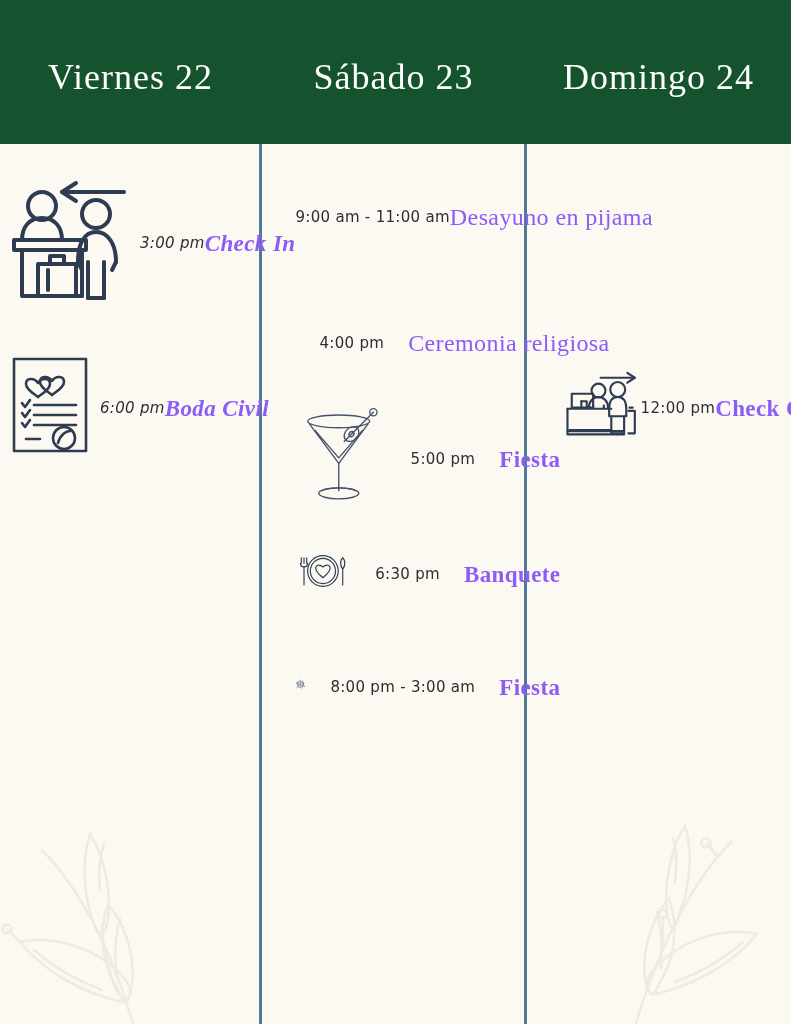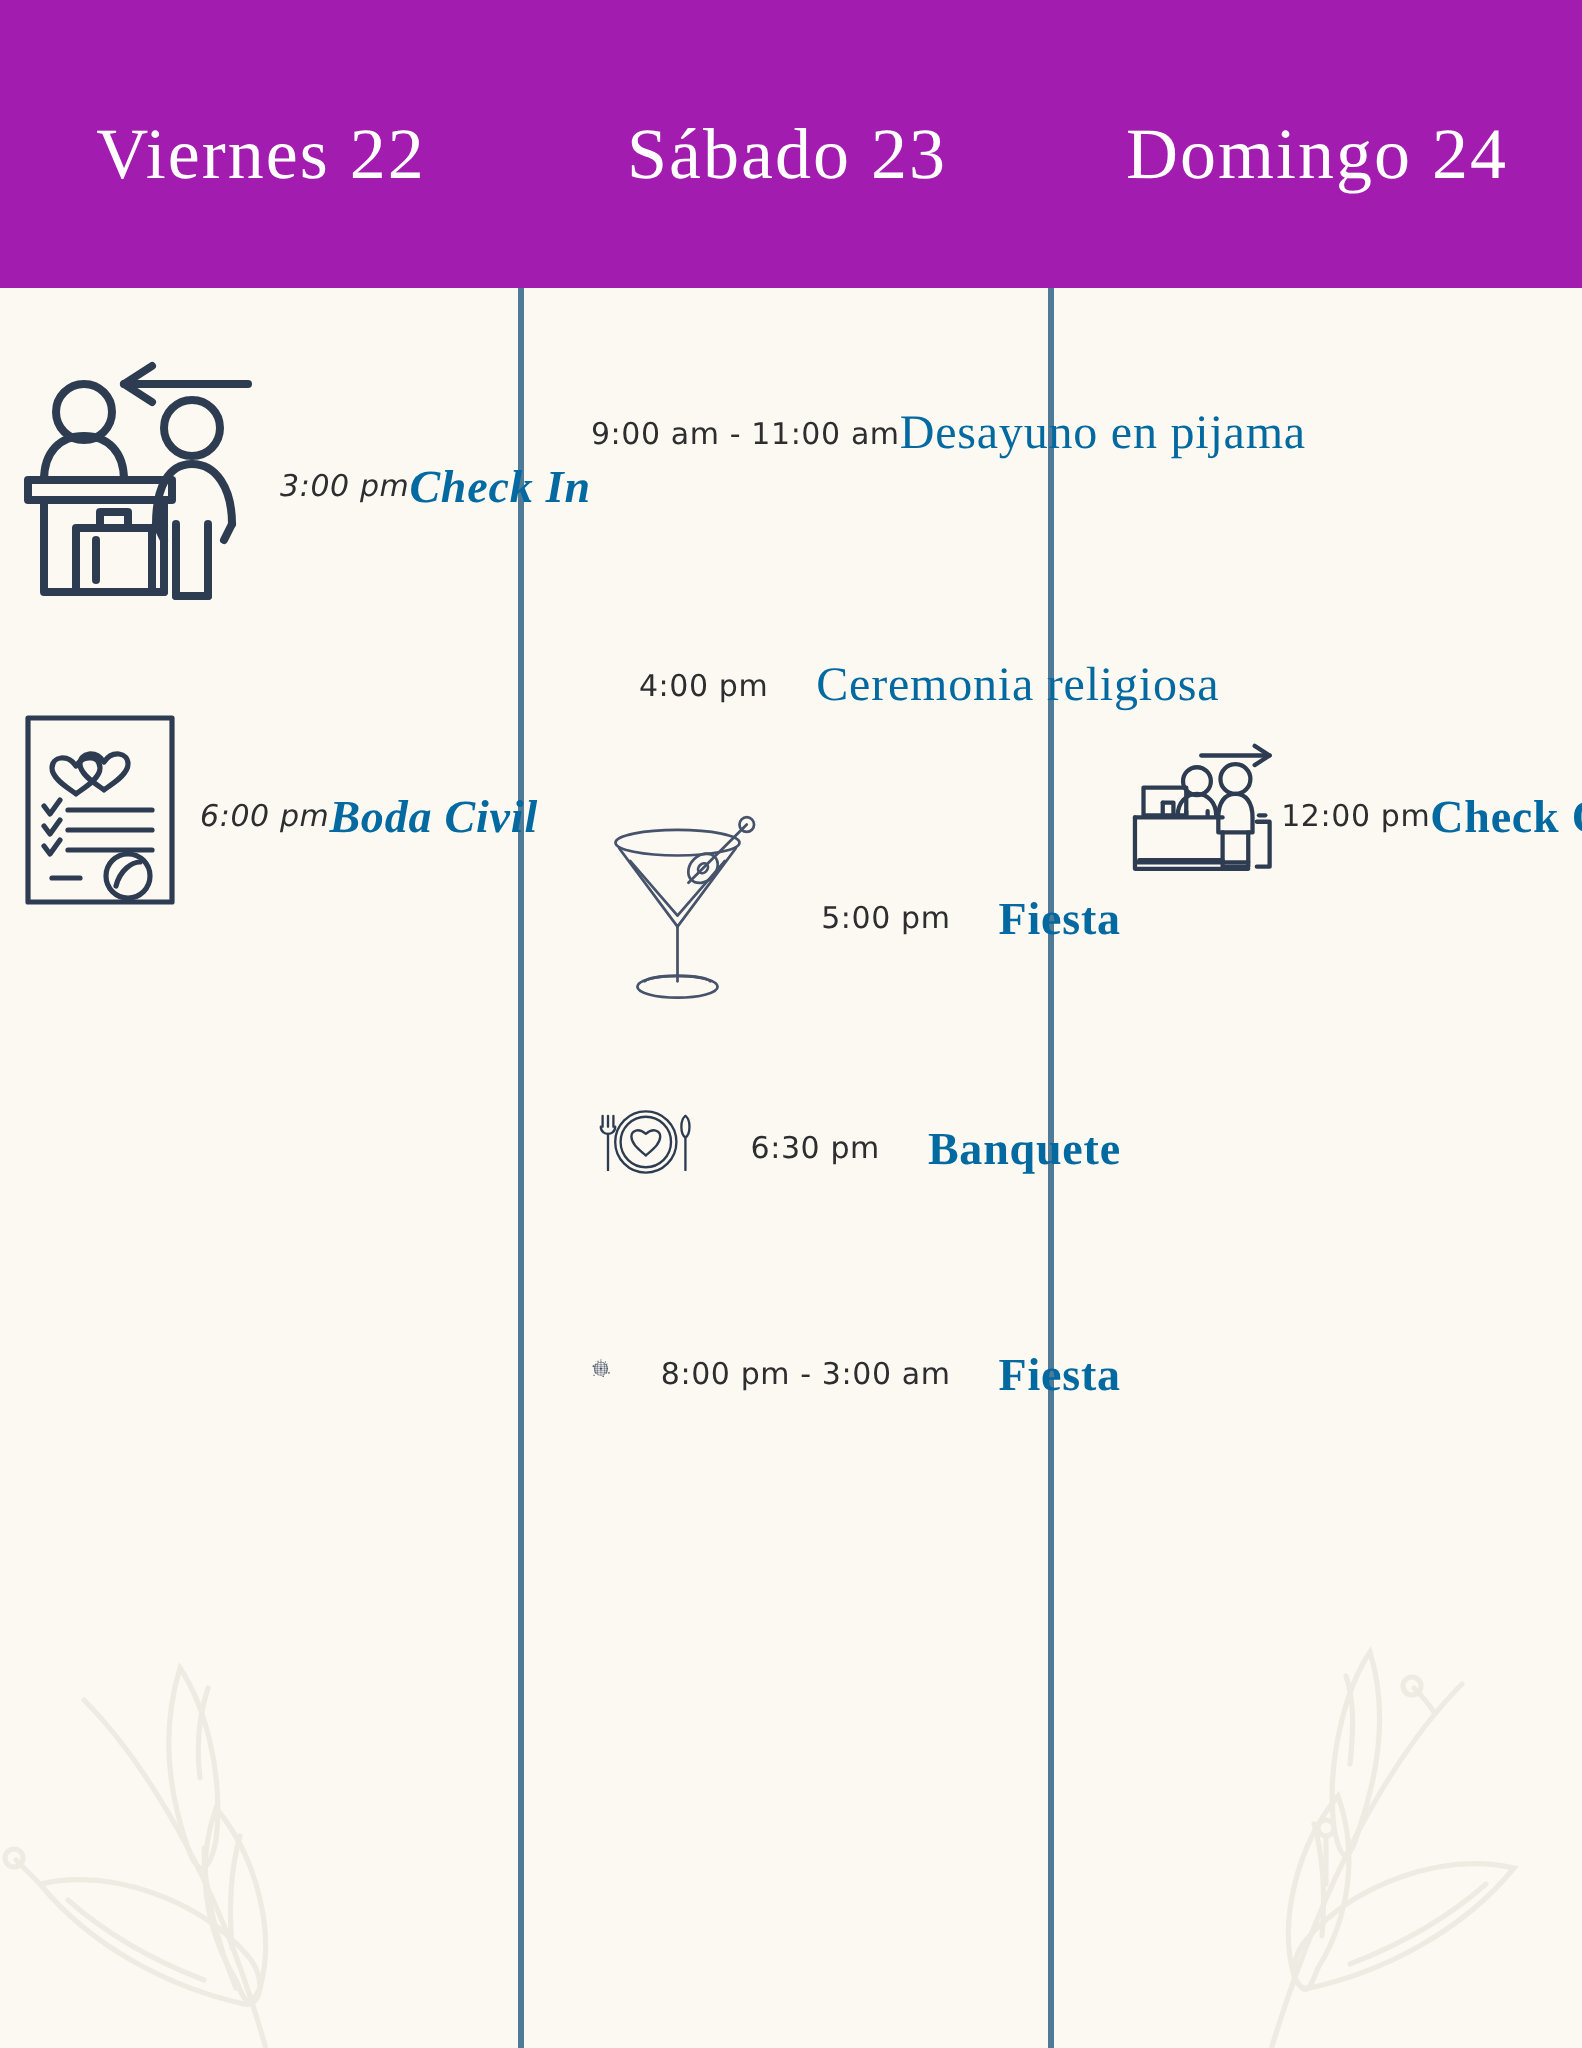--- a/index.html
+++ b/index.html
@@ -8,21 +8,21 @@
     background:#FCF9F2;
     font-family:"Liberation Sans", sans-serif;
     overflow:hidden;
     position:relative;
   }
   #board{position:relative;width:791px;height:1024px;overflow:hidden;background:#FCF9F2;}
 
   
   .header{
     position:absolute;left:0;top:0;width:791px;height:144px;
-    background:#a21caf;
+    background:#14532d;
     display:flex;align-items:center;
   }
   .header .day-title{
     flex:0 0 auto;
     color:#FFFFFF;
     font-family:"Liberation Serif", serif;
     font-size:36px;
     font-weight:400;
     letter-spacing:1px;
     text-align:center;
@@ -62,21 +62,21 @@
     font-size:15px;
     color:#2E2E30;
     letter-spacing:.3px;
     margin-top:6px;
     white-space:nowrap;
   }
   .ev-name{
     font-family:"Liberation Serif", serif;
     font-weight:700;
     font-size:23px;
-    color:#0369a1;
+    color:#8b5cf6;
     letter-spacing:.4px;
     margin-top:7px;
     white-space:nowrap;
   }
   .ev-name.light{font-weight:400;font-size:24px;}
 
   
   .col0 .event + .event{margin-top:43px;align-items:center;}
   .col1 .event + .event{margin-top:18px;gap:24px;}
   .col2 .event + .event{margin-top:74px;}

